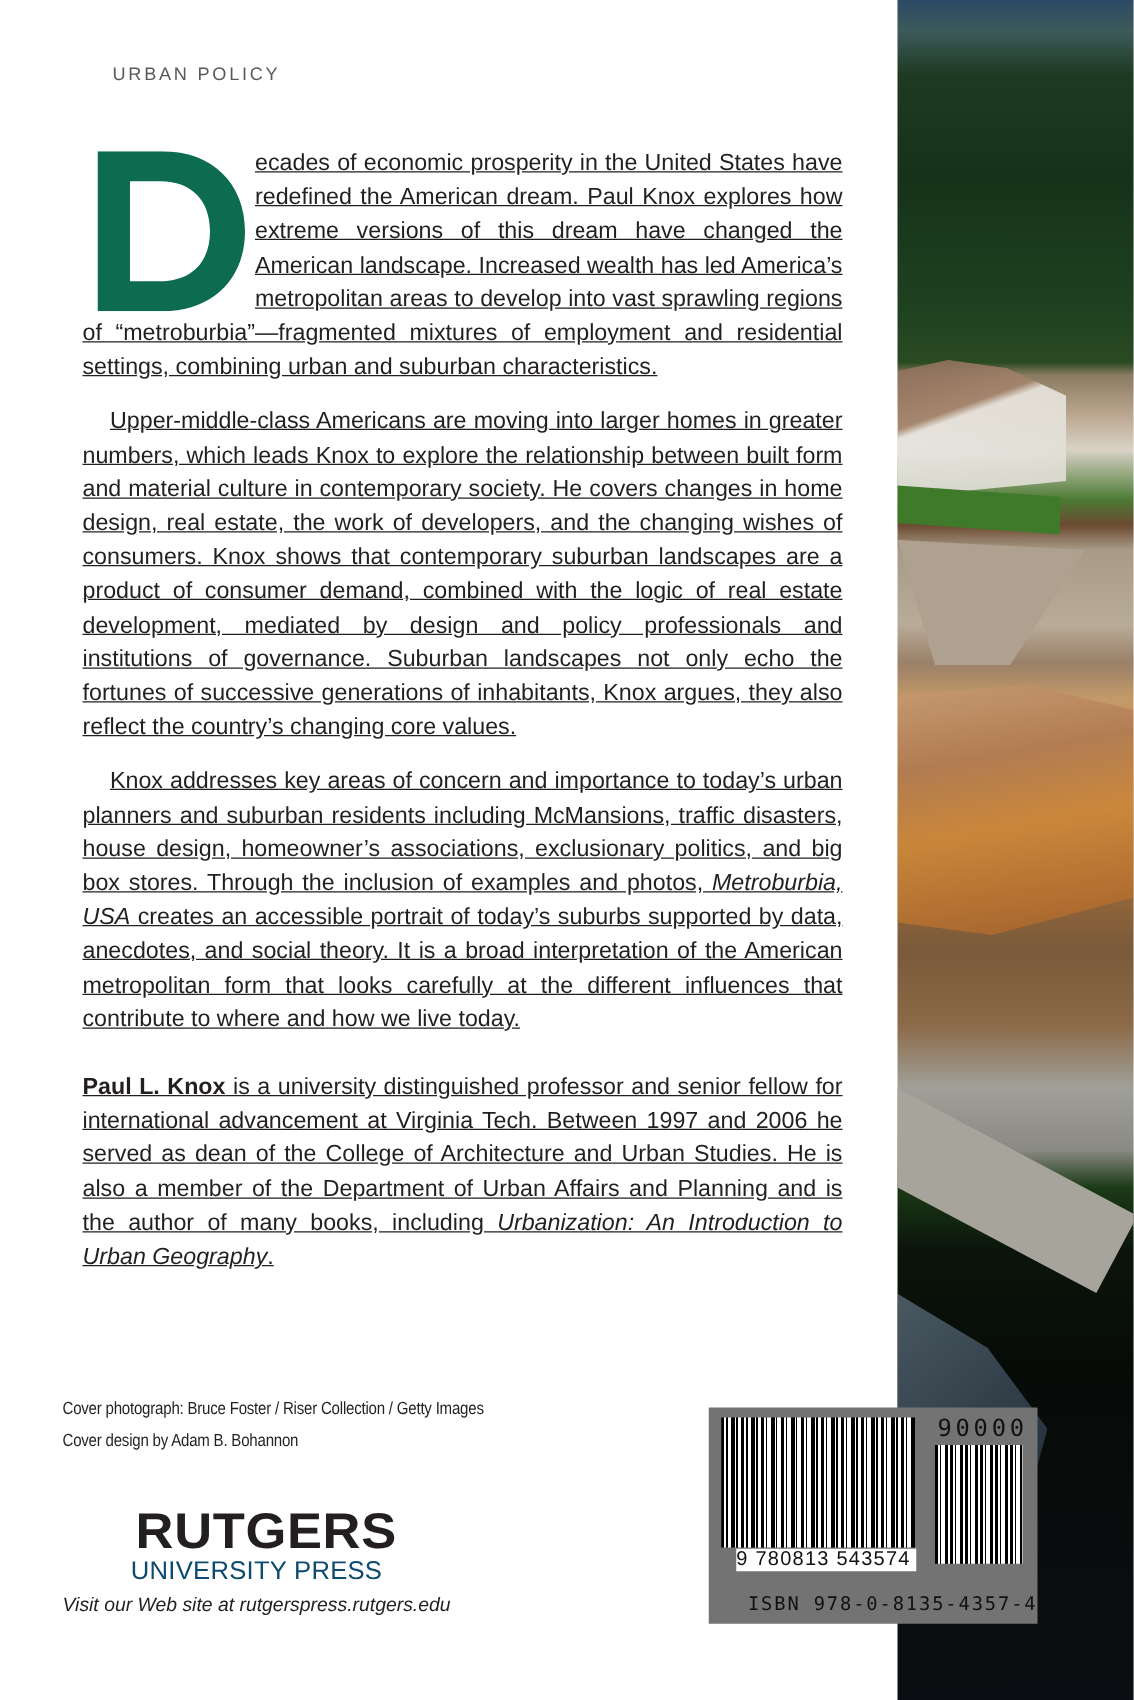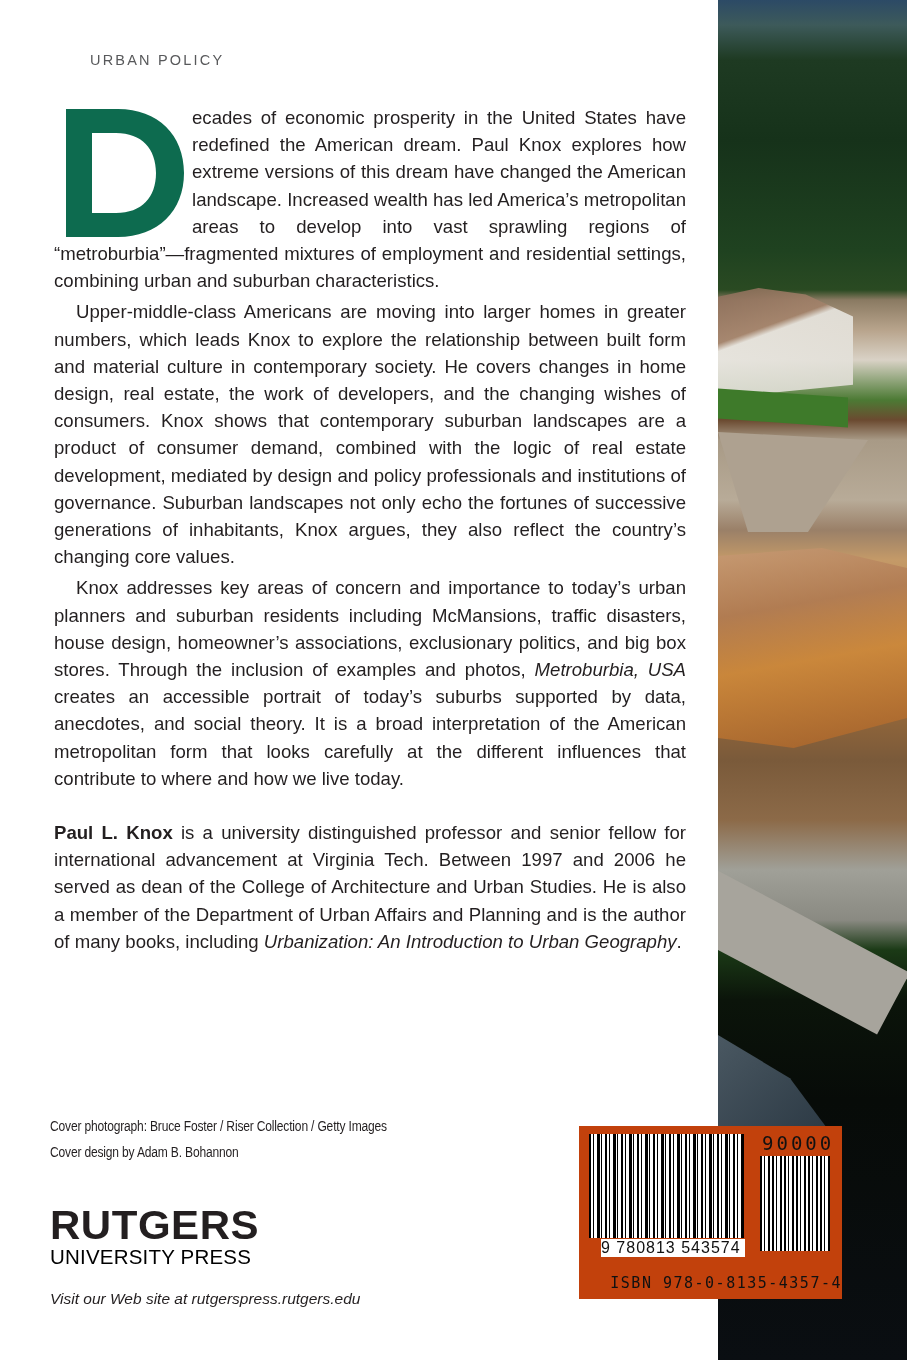--- a/index.html
+++ b/index.html
@@ -8,49 +8,49 @@
 
   .series-label {
     position: absolute; left: 50px; top: 52px;
     font-size: 14.5px; letter-spacing: 2.2px; color: #58595b; font-weight: normal; margin-left: 40px;
   }
 
   .body-text {
     position: absolute; left: 50px; top: 100px; width: 640px;
     font-size: 18.6px; line-height: 27.2px; text-align: justify; color: #231f20;
   }
-  .body-text p { margin: 4px; }
+  .body-text p { margin: 16px; text-decoration: underline; }
   .body-text p.indent { text-indent: 22px; }
   .dropcap {
     float: left; width: 130px; height: 132px; margin: 3px 8px 0 0;
     position: relative;
   }
   .dropcap svg { position: absolute; left: 12px; top: 2px; }
   .bio { margin-top: 27px !important; }
   .bio b { font-weight: bold; }
   .bio i, .body-text i { font-style: italic; }
 
   .credits {
     position: absolute; left: 50px; top: 1113px;
     font-family: "Liberation Sans", sans-serif; font-size: 14px; line-height: 26px;
     color: #231f20; transform: scaleX(0.86); transform-origin: left top;
     letter-spacing: -0.2px;
   }
 
-  .publisher { position: absolute; left: 50px; top: 1205px; }
+  .publisher { position: absolute; left: 50px; top: 1205px; text-align: center; }
   .publisher .brand {
     font-family: "Liberation Sans", sans-serif; font-weight: bold;
     font-size: 40px; line-height: 40px; letter-spacing: 0.5px; color: #231f20;
     transform: scaleX(1.05); transform-origin: left top;
   }
   .publisher .sub {
-    font-size: 20.5px; line-height: 24px; color: #000000; margin-top: 0px; letter-spacing: 0.2px;
+    font-size: 20.5px; line-height: 24px; color: #0c4a6e; margin-top: 0px; letter-spacing: 0.2px;
   }
   .publisher .url {
-    font-style: italic; font-size: 15.5px; line-height: 20px; color: #231f20; margin-top: 20px;
+    font-style: italic; font-size: 15.5px; line-height: 20px; color: #231f20; margin-top: 6px;
   }
 
   .photo {
     position: absolute; left: 718px; top: 0; width: 189px; height: 1360px; overflow: hidden;
     background: linear-gradient(180deg,
       #2c4a66 0px, #3d5a5a 25px, #1e3a22 60px, #16321a 140px, #1f4220 250px, #2a4a22 290px,
       #8a7a62 300px, #b8a48c 330px, #d9d2c6 360px, #4c7a34 400px, #6b4a30 420px,
       #a89a86 440px, #b8ab98 500px, #9a8068 530px, #c49a68 560px, #b5844c 620px,
       #9a6a3a 700px, #7a5a3a 760px, #8c6a48 820px, #a0a098 870px, #8a8a82 920px,
       #1b3a16 950px, #0b140a 1000px, #070b08 1100px, #0a0e12 1360px);
@@ -80,22 +80,22 @@
     background: #a7a49c; transform: rotate(28deg); transform-origin: left top;
   }
   .photo .roof-dark {
     position: absolute; left: 0; top: 1035px; width: 120px; height: 240px;
     background: linear-gradient(135deg, #5a6a78 0%, #3a4a58 50%, #1a2430 100%);
     clip-path: polygon(0 0, 60% 18%, 100% 45%, 70% 100%, 0 100%);
     opacity: 0.8;
   }
 
   .barcode-box {
-    position: absolute; left: 579px; top: 1126px; width: 263px; height: 173px;
-    background: #c2410c;
+    position: absolute; left: 567px; top: 1126px; width: 263px; height: 173px;
+    background: #737373;
   }
   .barcode-main {
     position: absolute; left: 10px; top: 8px; width: 155px; height: 104px;
     background: repeating-linear-gradient(90deg,
       #000 0px, #000 2px, #fff 2px, #fff 4px, #000 4px, #000 5px, #fff 5px, #fff 8px,
       #000 8px, #000 11px, #fff 11px, #fff 12px, #000 12px, #000 13px, #fff 13px, #fff 16px);
   }
   .barcode-addon {
     position: absolute; left: 181px; top: 30px; width: 70px; height: 95px;
     background: repeating-linear-gradient(90deg,

